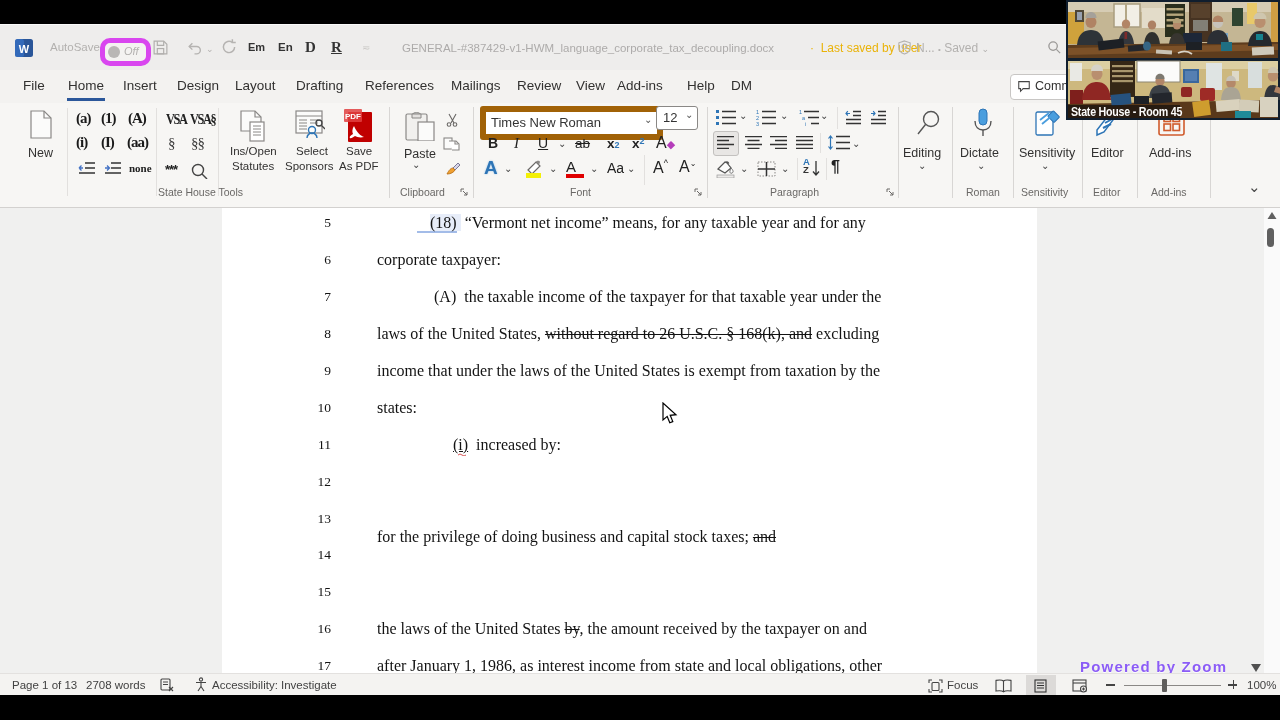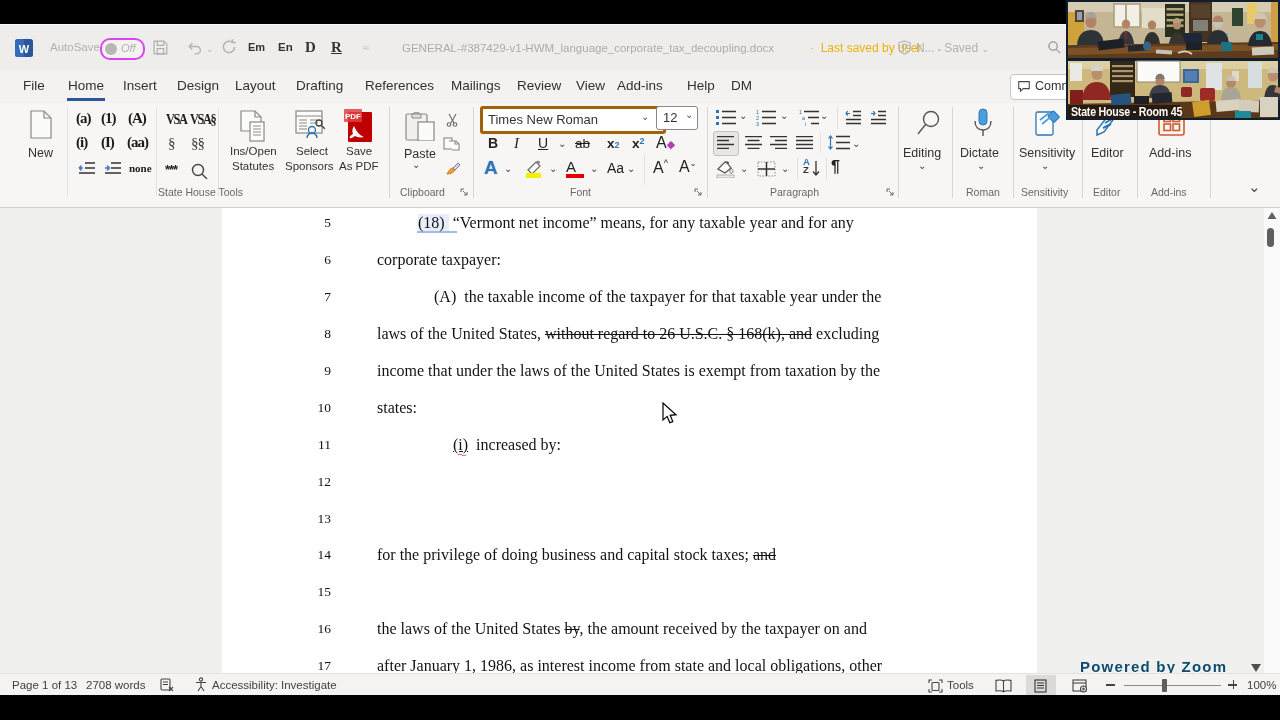--- a/index.html
+++ b/index.html
@@ -36,21 +36,21 @@
 <div class="abs" id="titlebar"></div>
 <div>
 
   <svg class="abs" style="left:15px;top:39px" width="18" height="18" viewBox="0 0 18 18">
     <rect x="0" y="0" width="18" height="18" rx="2.5" fill="#2a5699"></rect>
     <rect x="0" y="0" width="9" height="18" rx="2.5" fill="#3a7bd5" opacity="0.55"></rect>
     <text x="9" y="13.5" font-size="11" font-weight="bold" fill="#fff" text-anchor="middle" font-family="Liberation Sans">W</text>
   </svg>
   <div class="abs" style="left:50px;top:41px;font-size:11.5px;color:#b3b1af;">AutoSave</div>
 
-  <div class="abs" style="left:100px;top:38px;width:41px;height:18px;border:2px solid #d946ef;border-radius:10px;background:#f4f3f1;font-style:italic;">
+  <div class="abs" style="left:100px;top:38px;width:41px;height:18px;border:5px solid #d946ef;border-radius:10px;background:#f4f3f1;font-style:italic;">
     <div class="abs" style="left:3px;top:3px;width:12px;height:12px;border-radius:50%;background:#b9b7b5;"></div>
     <div class="abs" style="left:19px;top:2px;font-size:11px;color:#b3b1af;">Off</div>
   </div>
 
   <svg class="abs" style="left:152px;top:39px" width="17" height="17" viewBox="0 0 16 16" fill="none" stroke="#b0aeac" stroke-width="1.1">
     <path d="M2 2h9l3 3v9H2z"></path>
       <path d="M5 2v4h6V2"></path>
       <rect x="5" y="9" width="6" height="5"></rect>
   </svg>
 
@@ -199,21 +199,21 @@
   <svg class="abs" style="left:444px;top:161px" width="17" height="15" viewBox="0 0 17 15">
     <path d="M9 7 14 2l2 2-5 5z" fill="#d8d6e8" stroke="#7a7896" stroke-width="1"></path>
     <path d="M3 13c2-4 4-6 6-6l2 2c-1 2-4 4-8 4z" fill="#f0a030" stroke="#c07820" stroke-width="1"></path>
   </svg>
   <div class="grp-label" style="left:400px;">Clipboard</div>
   <svg class="abs launcher" style="left:460px;top:188px" viewBox="0 0 9 9" fill="none" stroke="#6a6866" stroke-width="1">
     <path d="M1 1v0M1 1h3M1 1v3M3 3l4 4M7 7v-3M7 7h-3"></path>
   </svg>
   <div class="vsep2" style="left:473px;"></div>
 
-  <div class="abs" style="left:480px;top:106px;width:171px;height:22px;background:#fff;border:3px solid #a16207;border-radius:3px;padding-left:9px;">
+  <div class="abs" style="left:480px;top:106px;width:171px;height:22px;background:#fff;border:6px solid #a16207;border-radius:3px;">
     <div class="abs" style="left:5px;top:3px;font-size:13px;color:#333;">Times New Roman</div>
     <div class="abs" style="left:158px;top:2px;font-size:10px;color:#555;">⌄</div>
   </div>
   <div class="abs" style="left:656px;top:106px;width:40px;height:22px;background:#fff;border:1px solid #8a8886;border-radius:3px;">
     <div class="abs" style="left:6px;top:3px;font-size:13px;color:#333;">12</div>
     <div class="abs" style="left:28px;top:2px;font-size:10px;color:#555;">⌄</div>
   </div>
   <div class="abs" style="left:488px;top:135px;font-size:14px;font-weight:bold;color:#222;">B</div>
   <div class="abs" style="left:514px;top:135px;font-family:'Liberation Serif',serif;font-size:15px;font-style:italic;color:#222;">I</div>
   <div class="abs" style="left:538px;top:135px;font-size:14px;color:#222;text-decoration:underline;">U</div>
@@ -387,79 +387,79 @@
   </svg>
   <div class="rb-txt" style="left:1149px;top:146px;font-size:12.5px;">Add-ins</div>
   <div class="grp-label" style="left:1151px;">Add-ins</div>
   <div class="vsep2" style="left:1210px;"></div>
   <div class="abs" style="left:1248px;top:178px;font-size:15px;color:#444;">⌄</div>
 </div>
 <div class="abs" id="docarea">
     <div id="page"></div>
   <div class="lnum" style="top:2px;">5</div>
   <div class="abs" style="left:417px;top:22.5px;width:40px;height:2.5px;background:#a3bce8;"></div>
-  <div class="dline" style="left:418px;top:2px;"><span style="background:#e7edf9;">(18)&nbsp;</span>&nbsp;“Vermont net income” means, for any taxable year and for any</div>
+  <div class="dline" style="left:430px;top:2px;"><span style="background:#e7edf9;">(18)&nbsp;</span>&nbsp;“Vermont net income” means, for any taxable year and for any</div>
   <div class="lnum" style="top:39px;">6</div>
   <div class="dline" style="left:377px;top:39px;">corporate taxpayer:</div>
   <div class="lnum" style="top:76px;">7</div>
   <div class="dline" style="left:434px;top:76px;text-align:center;">(A)&nbsp; the taxable income of the taxpayer for that taxable year under the</div>
   <div class="lnum" style="top:113px;">8</div>
   <div class="dline" style="left:377px;top:113px;">laws of the United States, <span class="strike">without regard to 26 U.S.C. § 168(k), and</span> excluding</div>
   <div class="lnum" style="top:150px;">9</div>
   <div class="dline" style="left:377px;top:150px;">income that under the laws of the United States is exempt from taxation by the</div>
   <div class="lnum" style="top:187px;">10</div>
   <div class="dline" style="left:377px;top:187px;">states:</div>
   <div class="lnum" style="top:224px;">11</div>
   <div class="dline" style="left:453px;top:224px;"><span style="text-decoration:underline;">(i)</span>&nbsp; increased by:</div>
   <svg class="abs" style="left:458px;top:245px" width="8" height="3" viewBox="0 0 8 3">
       <path d="M0 2q2-2 4 0t4 0" fill="none" stroke="#d04040" stroke-width="0.9"></path>
     </svg>
   <div class="lnum" style="top:261px;">12</div>
   <div class="lnum" style="top:297.5px;">13</div>
   <div class="lnum" style="top:334px;">14</div>
-  <div class="dline" style="left:377px;top:334px;font-family:Liberation Serif, serif;">for the privilege of doing business and capital stock taxes; <span class="strike">and</span></div>
+  <div class="dline" style="left:377px;top:316px;font-family:Liberation Serif, serif;">for the privilege of doing business and capital stock taxes; <span class="strike">and</span></div>
   <div class="lnum" style="top:371px;">15</div>
   <div class="lnum" style="top:407.5px;">16</div>
   <div class="dline" style="left:377px;top:407.5px;">the laws of the United States <span class="strike">by</span>, the amount received by the taxpayer on and</div>
   <div class="lnum" style="top:444.5px;">17</div>
   <div class="dline" style="left:377px;top:444.5px;">after January 1, 1986<span style="border-bottom:1.5px solid #c00;">,</span> as interest income from state and local obligations, other</div>
 
   <svg class="abs" style="left:662px;top:194px" width="17" height="24" viewBox="0 0 17 24">
     <path d="M1 1v17l4.2-3.6 2.6 6.4 3-1.2-2.6-6.3 5.8-.6z" fill="#fff" stroke="#000" stroke-width="1.2"></path>
   </svg>
 
   <div class="abs" style="left:1264px;top:0;width:16px;height:467px;background:#fafafa;"></div>
   <svg class="abs" style="left:1267px;top:3px" width="10" height="9" viewBox="0 0 10 9">
       <path d="M5 1 9.5 8H.5z" fill="#606060"></path>
     </svg>
   <div class="abs" style="left:1267px;top:20px;width:7px;height:19px;background:#5f5f5f;border-radius:3.5px;"></div>
   <svg class="abs" style="left:1250px;top:455px" width="12" height="10" viewBox="0 0 10 9">
       <path d="M5 8 9.5 1H.5z" fill="#505050"></path>
     </svg>
-  <div class="abs" style="left:1080px;top:450px;font-size:15px;font-weight:bold;color:#0c4a6e;letter-spacing:1.2px;text-shadow:0 1px 0 #fdfdfd;">Powered by Zoom</div>
+  <div class="abs" style="left:1080px;top:450px;font-size:15px;font-weight:bold;color:#8b5cf6;letter-spacing:1.2px;text-shadow:0 1px 0 #fdfdfd;">Powered by Zoom</div>
 </div>
 <div class="abs" id="statusbar"></div>
 <div>
   <div class="sb-txt" style="left:12px;">Page 1 of 13</div>
   <div class="sb-txt" style="left:86px;">2708 words</div>
   <svg class="abs" style="left:160px;top:678px" width="15" height="14" viewBox="0 0 15 14" fill="none" stroke="#444" stroke-width="1.1">
     <rect x="1" y="1" width="9" height="11" rx="1"></rect>
       <path d="M3 4h5M3 6.5h5"></path>
       <path d="M9 9l4 4M13 9l-4 4"></path>
   </svg>
   <svg class="abs" style="left:194px;top:677px" width="14" height="15" viewBox="0 0 14 15" fill="none" stroke="#444" stroke-width="1.1">
     <circle cx="7" cy="2.5" r="1.6"></circle>
       <path d="M2 5.5h10M7 5.5v4M7 9.5 4 14M7 9.5l3 4.5"></path>
   </svg>
   <div class="sb-txt" style="left:212px;">Accessibility: Investigate</div>
   <svg class="abs" style="left:928px;top:679px" width="15" height="14" viewBox="0 0 15 14" fill="none" stroke="#444" stroke-width="1.1">
     <path d="M1 4V1h3M11 1h3v3M14 10v3h-3M4 13H1v-3"></path>
       <rect x="4" y="3.5" width="7" height="8" rx="1"></rect>
   </svg>
-  <div class="sb-txt" style="left:947px;">Tools</div>
+  <div class="sb-txt" style="left:947px;">Focus</div>
   <svg class="abs" style="left:995px;top:679px" width="17" height="14" viewBox="0 0 17 14" fill="none" stroke="#444" stroke-width="1.1">
     <path d="M8.5 2C7 .8 4.5.8 1 1.4V12c3.5-.6 6-.4 7.5.8 1.5-1.2 4-1.4 7.5-.8V1.4C12.5.8 10 .8 8.5 2z"></path>
       <path d="M8.5 2v10.8"></path>
   </svg>
   <div class="abs" style="left:1026px;top:675px;width:30px;height:21px;background:#dcdad8;"></div>
   <svg class="abs" style="left:1034px;top:679px" width="13" height="14" viewBox="0 0 13 14" fill="none" stroke="#333" stroke-width="1.1">
     <rect x="1" y="1" width="11" height="12"></rect>
       <path d="M3 4h7M3 6.5h7M3 9h7"></path>
   </svg>
   <svg class="abs" style="left:1072px;top:679px" width="16" height="14" viewBox="0 0 16 14" fill="none" stroke="#444" stroke-width="1.1">

